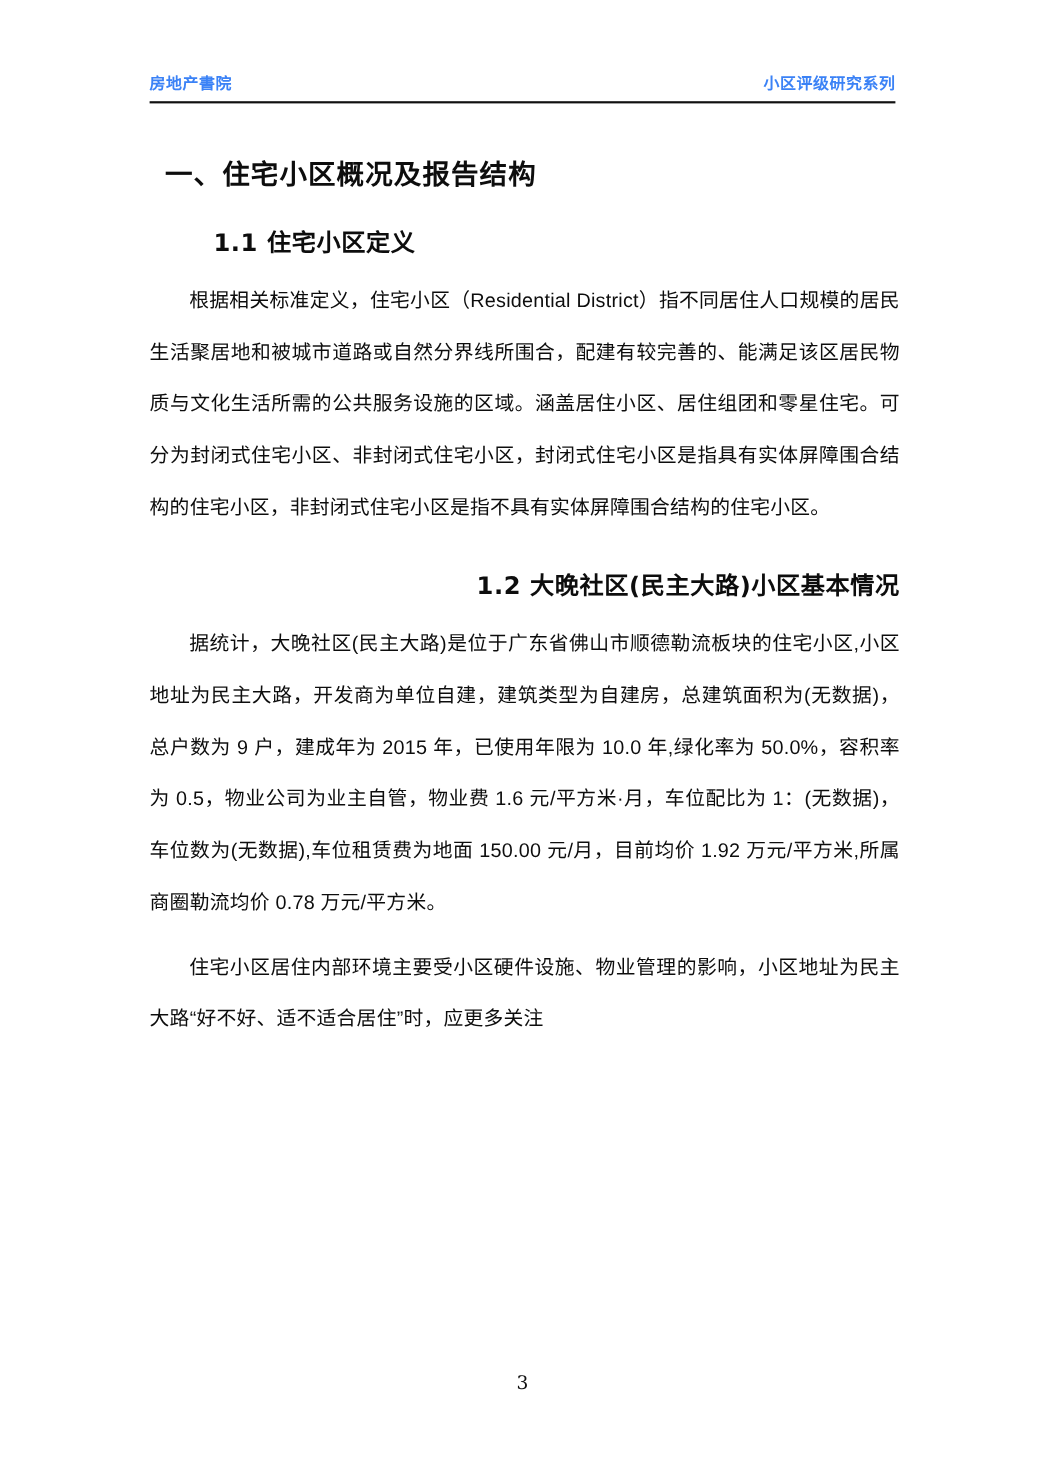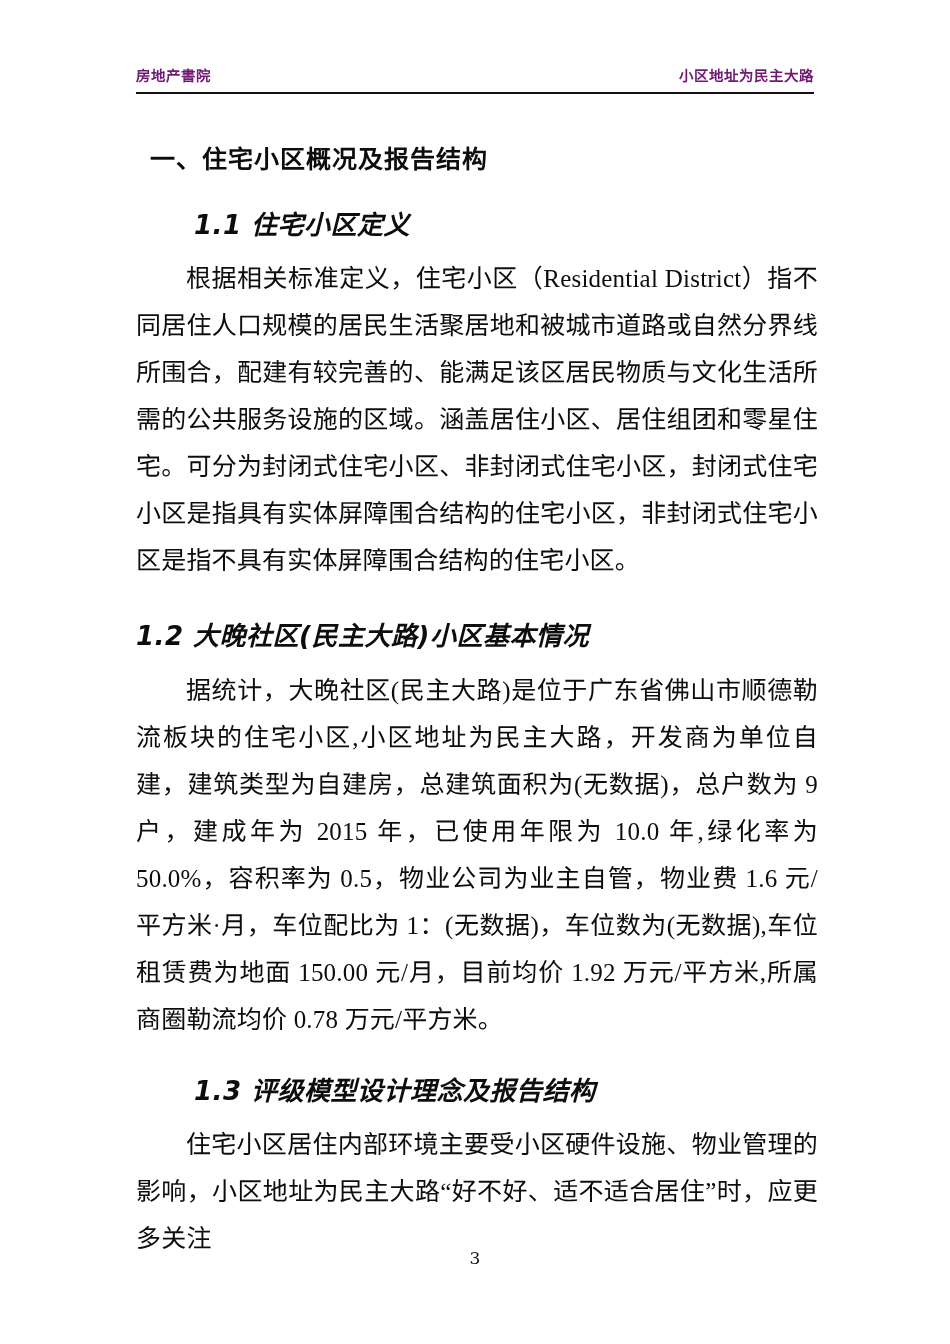--- a/index.html
+++ b/index.html
@@ -29,21 +29,21 @@
     top: 64px;
     left: 136px;
     width: 678px;
     display: flex;
     justify-content: space-between;
     align-items: flex-end;
     font-family: "DejaVu Sans", "Liberation Sans", sans-serif;
     font-size: 14.5px;
     font-weight: 700;
     letter-spacing: 0.5px;
-    color: #701a75;
+    color: #3b82f6;
   }
   .header-rule {
     position: absolute;
     top: 92px;
     left: 136px;
     width: 678px;
     height: 2px;
     background: #111;
   }
 
@@ -60,37 +60,36 @@
     font-size: 25px;
     font-weight: 700;
     letter-spacing: 1px;
     margin: 14px 0 0 0;
     padding-left: 14px;
     line-height: 1.4;
   }
 
   h2.sub-title {
     font-family: "DejaVu Sans", "Liberation Sans", sans-serif;
-    font-size: 26px;
+    font-size: 22px;
     font-weight: 700;
     letter-spacing: 0.5px;
     margin: 30px 0 0 0;
     padding-left: 58px;
     line-height: 1.4;
-    font-style: italic;
   }
   h2.sub-title.centered {
     padding-left: 0;
-    text-align: left;
+    text-align: right;
     margin-top: 34px;
   }
 
   p.para {
-    font-family: Liberation Serif, serif;
-    font-size: 25px;
+    font-family: Liberation Sans, sans-serif;
+    font-size: 18px;
     line-height: 47px;
     margin: 12px 0 0 0;
     text-align: justify;
     text-justify: inter-ideograph;
     text-indent: 2em;
     letter-spacing: 0.2px;
   }
 
   .pagenum {
     position: absolute;
@@ -103,33 +102,32 @@
     color: #111;
   }
 </style>
 </head>
 <body>
 
 <div class="page">
 
   <div class="header">
     <span>房地产書院</span>
-    <span>小区地址为民主大路</span>
+    <span>小区评级研究系列</span>
   </div>
   <div class="header-rule"></div>
 
   <div class="content">
 
     <h1 class="sec-title">一、住宅小区概况及报告结构</h1>
 
     <h2 class="sub-title">1.1  住宅小区定义</h2>
     <p class="para">根据相关标准定义，住宅小区（Residential District）指不同居住人口规模的居民生活聚居地和被城市道路或自然分界线所围合，配建有较完善的、能满足该区居民物质与文化生活所需的公共服务设施的区域。涵盖居住小区、居住组团和零星住宅。可分为封闭式住宅小区、非封闭式住宅小区，封闭式住宅小区是指具有实体屏障围合结构的住宅小区，非封闭式住宅小区是指不具有实体屏障围合结构的住宅小区。</p>
 
     <h2 class="sub-title centered">1.2  大晚社区(民主大路)小区基本情况</h2>
     <p class="para">据统计，大晚社区(民主大路)是位于广东省佛山市顺德勒流板块的住宅小区,小区地址为民主大路，开发商为单位自建，建筑类型为自建房，总建筑面积为(无数据)，总户数为 9 户，建成年为 2015 年，已使用年限为 10.0 年,绿化率为 50.0%，容积率为 0.5，物业公司为业主自管，物业费 1.6 元/平方米·月，车位配比为 1：(无数据)，车位数为(无数据),车位租赁费为地面 150.00 元/月，目前均价 1.92 万元/平方米,所属商圈勒流均价 0.78 万元/平方米。</p>
 
-    <h2 class="sub-title">1.3  评级模型设计理念及报告结构</h2>
     <p class="para">住宅小区居住内部环境主要受小区硬件设施、物业管理的影响，小区地址为民主大路“好不好、适不适合居住”时，应更多关注</p>
 
   </div>
 
   <div class="pagenum">3</div>
 </div>
 
 </body></html>

